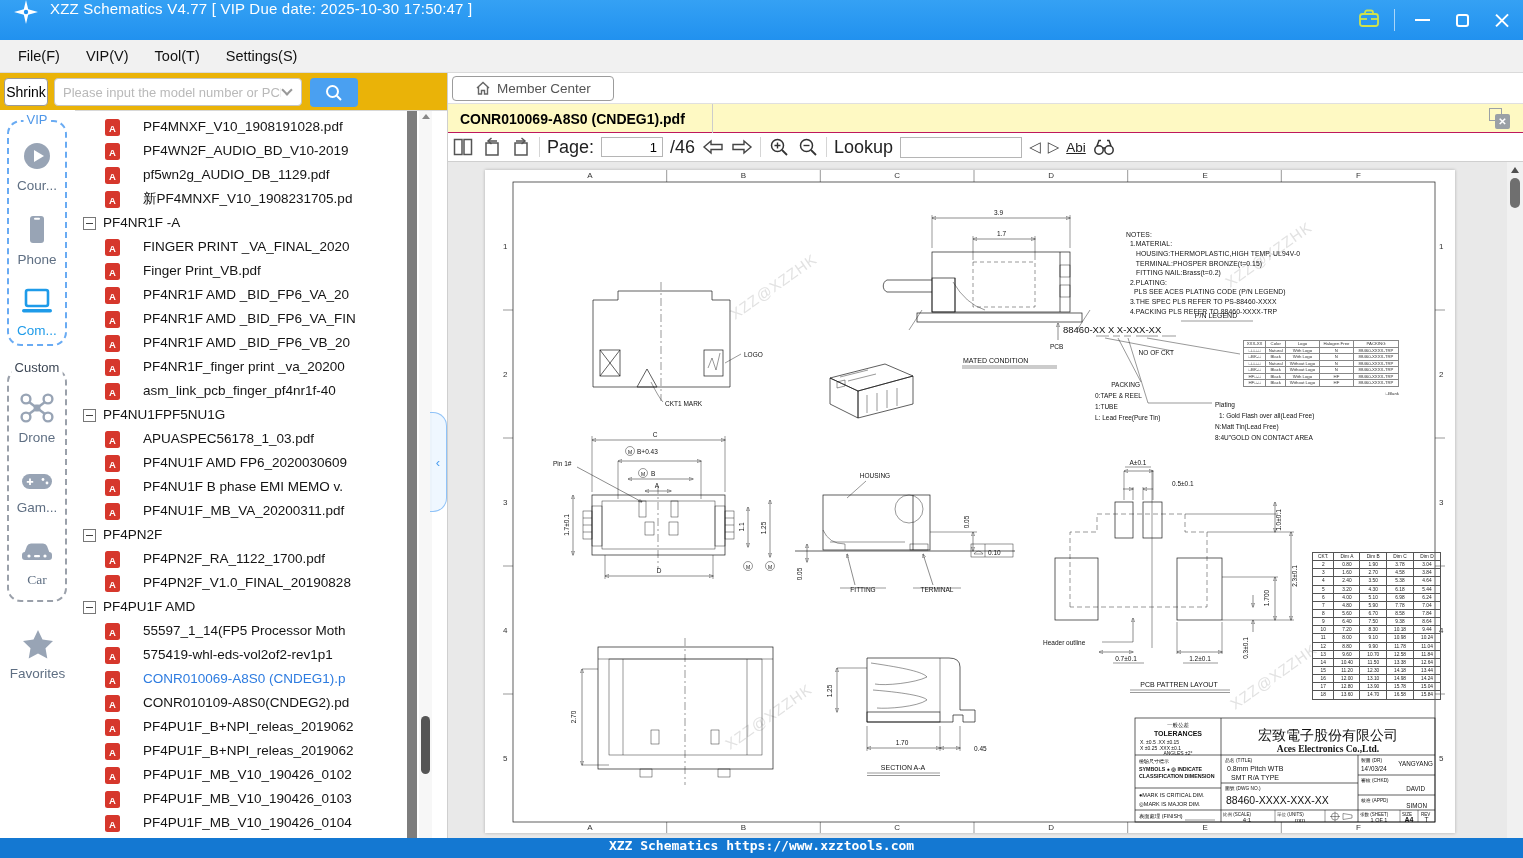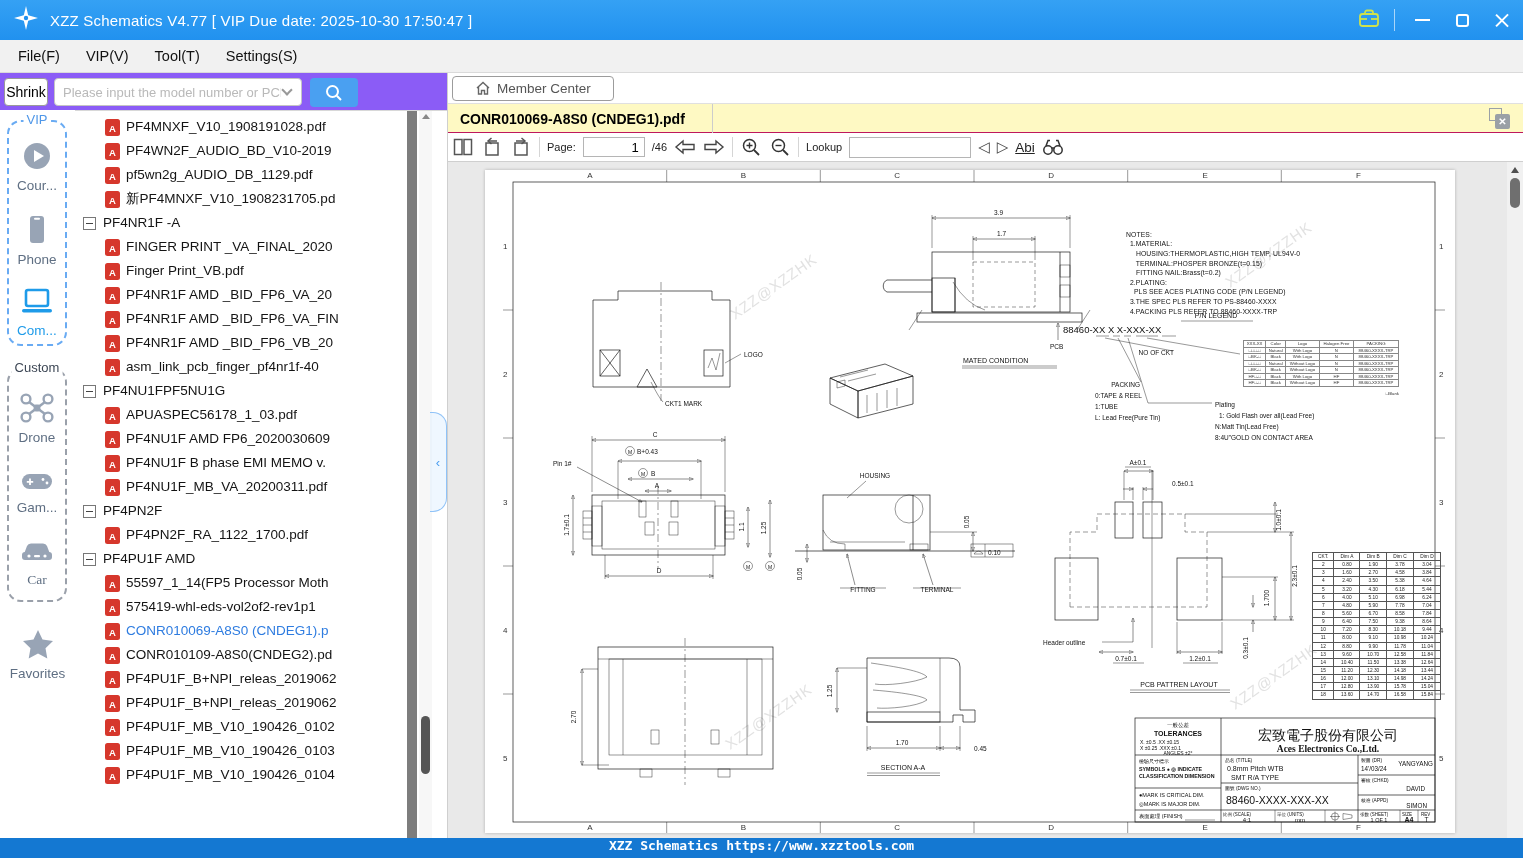--- a/index.html
+++ b/index.html
@@ -1,40 +1,40 @@
 <!DOCTYPE html>
 <html><head>
 <meta charset="utf-8">
 <style>
   * { margin:0; padding:0; box-sizing:border-box; }
   html,body { width:1523px; height:858px; overflow:hidden; background:#fff;
     font-family:"Liberation Sans", sans-serif; }
 
   
   .titlebar { position:absolute; left:0; top:0; width:1523px; height:40px;
-    background:linear-gradient(#35a1f4,#2191ef); display:flex; align-items:center; color:#fff; }
+    background:linear-gradient(#35a1f4,#2191ef); display:flex; color:#fff; }
   .app-icon { margin:0 12px 0 14px; }
   .title-text { font-size:15px; letter-spacing:.2px; }
   .tb-right { position:absolute; right:8px; top:0; height:40px; display:flex; align-items:center; gap:14px; }
   .tb-sep { width:1px; height:22px; background:rgba(255,255,255,.6); }
   .winbtn { width:26px; height:26px; display:flex; align-items:center; justify-content:center; cursor:pointer; }
   .min-glyph { width:15px; height:2px; background:#fff; }
   .max-glyph { width:13px; height:13px; border:2px solid #fff; border-radius:3px; }
   .close-glyph { position:relative; width:15px; height:15px; }
   .close-glyph::before,.close-glyph::after{ content:""; position:absolute; left:6px; top:-1px;
     width:2.4px; height:17px; background:#fff; }
   .close-glyph::before{ transform:rotate(45deg);} .close-glyph::after{ transform:rotate(-45deg);}
 
   
   .menubar { position:absolute; left:0; top:40px; width:1523px; height:33px; background:#f1f1f1;
     border-bottom:1px solid #dadada; display:flex; align-items:center; gap:26px; padding-left:18px; }
   .menu-item { font-size:14.5px; color:#111; cursor:pointer; }
 
   
-  .searchrow { position:absolute; left:0; top:73px; width:447px; height:37px; background:#8b5cf6; }
+  .searchrow { position:absolute; left:0; top:73px; width:447px; height:37px; background:#eab308; }
   .shrink-btn { position:absolute; left:4px; top:5px; width:44px; height:28px; border:1px solid #9a9a9a;
     border-radius:4px; font-size:14px; display:flex; align-items:center; justify-content:center; background:#fff; }
   .search-wrap { position:absolute; left:54px; top:5px; width:248px; height:28px; border:1px solid #c4c4c4;
     border-radius:4px; display:flex; align-items:center; background:#fff; }
   .search-input { border:none; outline:none; flex:1; font-size:13px; padding:0 2px 0 8px; color:#333;
     font-family:"Liberation Sans",sans-serif; background:transparent; }
   .search-input::placeholder { color:#b9b9b9; }
   .dd-chevron { width:8px; height:8px; border-right:2px solid #999; border-bottom:2px solid #999;
     transform:rotate(45deg); margin:-4px 10px 0 0; }
   .search-btn { position:absolute; left:310px; top:5px; width:48px; height:29px; background:#4aa0f1;
@@ -53,21 +53,21 @@
   .rail-label { display:block; font-size:13.5px; color:#5f6f83; margin-top:2px; }
   .rail-label.active { color:#1e9be9; }
 
   
   .tree-panel { position:absolute; left:75px; top:110px; width:372px; height:728px; background:#fff;
     border-top:1px solid #d8d8d8; overflow:hidden; }
   .tree { list-style:none; padding-top:4px; }
   .tree-item { height:24px; line-height:24px; white-space:nowrap; overflow:hidden; width:330px;
     font-size:13.5px; color:#141414; display:flex; align-items:center; cursor:pointer; }
   .tree-item.folder { padding-left:8px; }
-  .tree-item.pdf { padding-left:30px; }
+  .tree-item.pdf { padding-left:30px;gap:17px; }
   .tree-item.selected .tree-label { color:#2e7ce0; }
   .node-icon { width:13px; height:13px; border:1px solid #777; margin-right:7px; position:relative;
     flex:0 0 auto; background:#fff; }
   .node-icon::before { content:""; position:absolute; left:2px; top:5px; width:7px; height:1.6px; background:#444; }
   .pdf-icon { width:15px; height:17px; background:#d6372c; border-radius:2.5px; margin-right:6px;
     flex:0 0 auto; color:#fff; font-size:9.5px; font-weight:bold; display:flex; align-items:flex-end;
     justify-content:center; }
   .pdf-icon::before { content:"A"; line-height:14px; }
   .tree-scroll-dark { position:absolute; left:332px; top:0; width:10px; height:728px; background:#7d7d7d; }
   .tree-scroll-track { position:absolute; left:344px; top:0; width:13px; height:728px; background:#f7f7f7; }
@@ -94,21 +94,21 @@
   .doc-tab b { font-size:14px; color:#000; white-space:nowrap; }
   .closedoc { position:absolute; right:13px; top:4px; width:21px; height:21px; cursor:pointer; }
   .closedoc .back-sq { position:absolute; left:0; top:0; width:13px; height:13px; border:1.5px solid #9aa0a6; }
   .closedoc .front-sq { position:absolute; right:0; bottom:0; width:15px; height:15px; background:#9aa0a6;
     border-radius:2px; color:#fff; font-size:10px; font-weight:bold; display:flex; align-items:center;
     justify-content:center; }
   .toolbar { position:absolute; left:448px; top:133px; width:1075px; height:29px; background:#fff;
     border-bottom:1px solid #cfcfcf; display:flex; align-items:center; gap:7px; padding-left:4px; }
   .tbtn { display:flex; align-items:center; justify-content:center; width:22px; height:22px; cursor:pointer; }
   .tsep { width:1px; height:20px; background:#d5d5d5; }
-  .tlabel { font-size:11px; color:#222; }
+  .tlabel { font-size:18px; color:#222; }
   .page-input { width:62px; height:20px; border:1px solid #b5b5b5; font-size:13px; text-align:right;
     padding-right:5px; font-family:"Liberation Sans",sans-serif; }
   .lookup-input { width:122px; height:21px; border:1px solid #b5b5b5; font-size:13px; padding:0 4px;
     font-family:"Liberation Sans",sans-serif; }
   .tri { font-size:15px; color:#444; cursor:pointer; }
   .abi { font-size:13.5px; color:#222; text-decoration:underline; cursor:pointer; }
 
   
   .doc-area { position:absolute; left:448px; top:162px; width:1059px; height:676px; background:#e9e9e9; }
   .page { position:absolute; left:37px; top:8px; width:970px; height:663px; background:#fff;
@@ -328,20 +328,25 @@
         <span class="pdf-icon"></span>
         <span class="tree-label">PF4NR1F AMD _BID_FP6_VA_FIN</span>
       </li>
 
       <li class="tree-item pdf">
 
         <span class="pdf-icon"></span>
         <span class="tree-label">PF4NR1F AMD _BID_FP6_VB_20</span>
       </li>
 
+      <li class="tree-item pdf">
+
+        <span class="pdf-icon"></span>
+        <span class="tree-label">PF4NR1F_finger print _va_20200</span>
+      </li>
 
       <li class="tree-item pdf">
 
         <span class="pdf-icon"></span>
         <span class="tree-label">asm_link_pcb_finger_pf4nr1f-40</span>
       </li>
 
       <li class="tree-item folder">
         <span class="node-icon"></span>
 
@@ -377,20 +382,25 @@
 
         <span class="tree-label">PF4PN2F</span>
       </li>
 
       <li class="tree-item pdf">
 
         <span class="pdf-icon"></span>
         <span class="tree-label">PF4PN2F_RA_1122_1700.pdf</span>
       </li>
 
+      <li class="tree-item pdf">
+
+        <span class="pdf-icon"></span>
+        <span class="tree-label">PF4PN2F_V1.0_FINAL_20190828</span>
+      </li>
 
       <li class="tree-item folder">
         <span class="node-icon"></span>
 
         <span class="tree-label">PF4PU1F AMD</span>
       </li>
 
       <li class="tree-item pdf">
 
         <span class="pdf-icon"></span>

